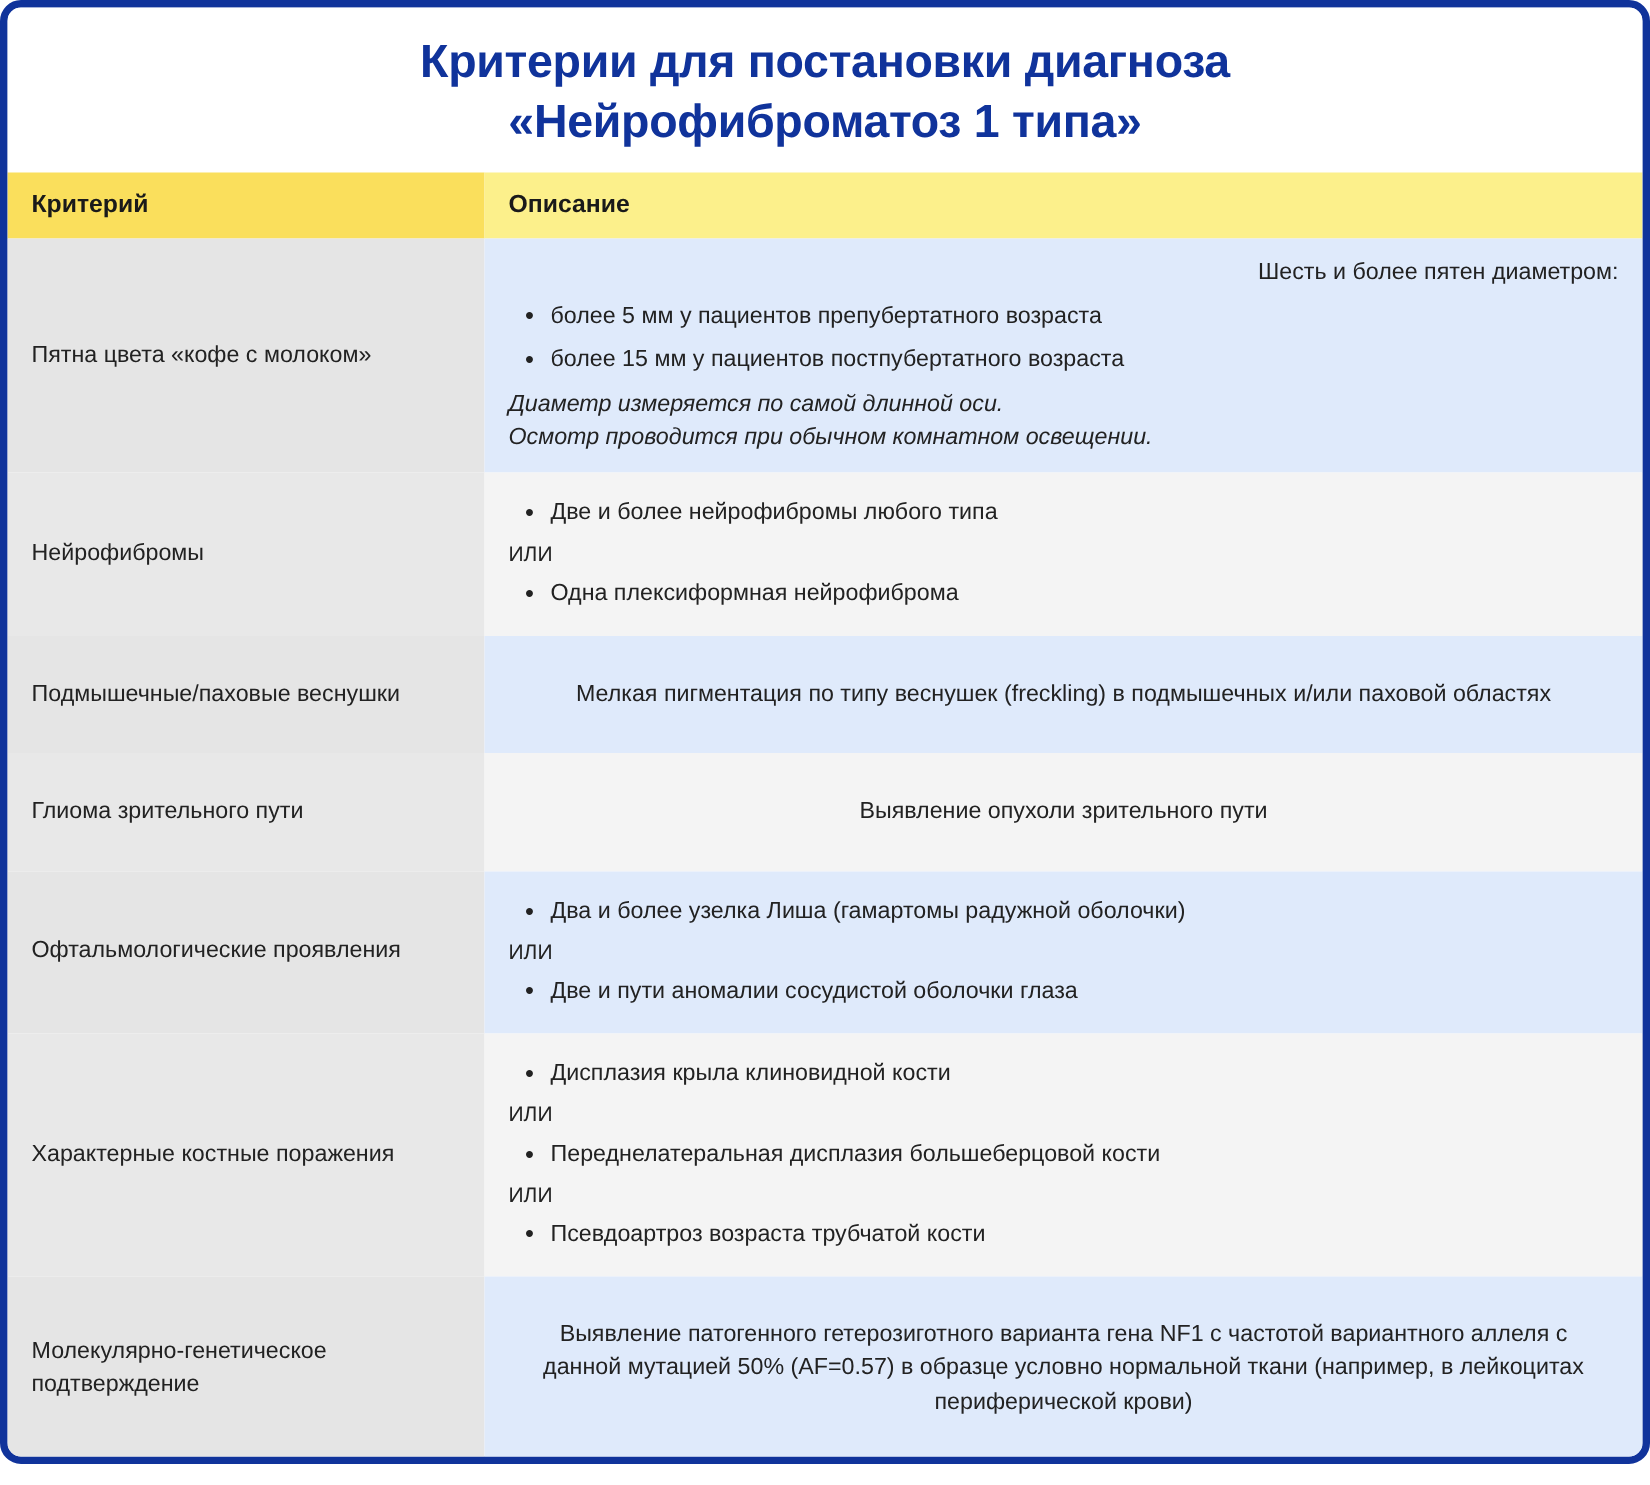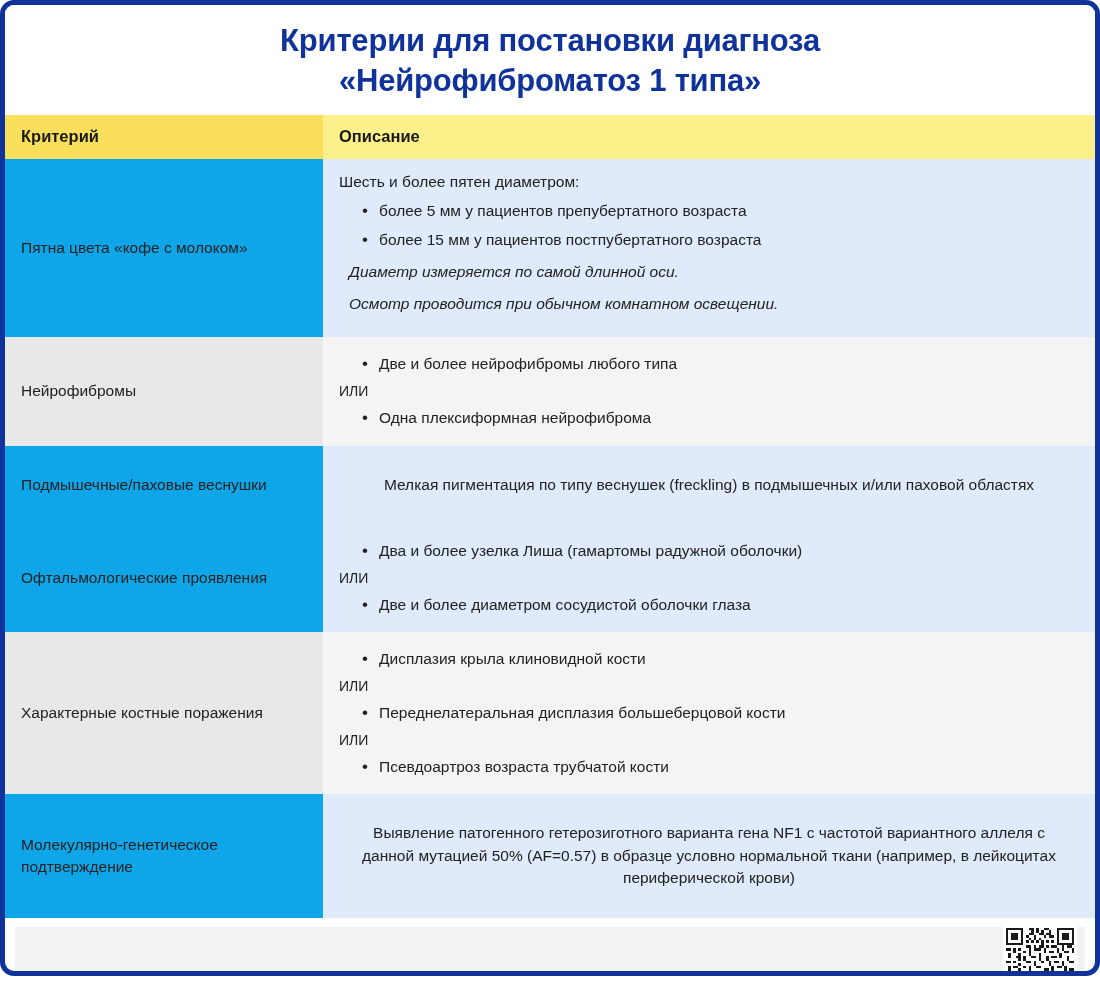--- a/index.html
+++ b/index.html
@@ -56,39 +56,39 @@
     vertical-align: middle;
     font-size: 15.5px;
     color: #222222;
     padding: 12px 16px;
     line-height: 1.45;
   }
   td.k { padding-left: 16px; font-size: 15.5px; }
   td.v { padding-left: 18px; padding-right: 22px; }
 
   
-  tr.r-blue td.k { background: #0ea5e9; margin-top: 43px; }
+  tr.r-blue td.k { background: #e5e5e5; margin-top: 43px; }
   tr.r-blue td.v { background: #dfeafb; }
   tr.r-grey td.k { background: #e8e8e8; }
   tr.r-grey td.v { background: #f4f4f4; }
 
-  .lead { margin: 0 0 7px 0; }
+  .lead { margin: 0 0 7px 0; text-align: right; }
   ul.bl { margin: 4px 0 4px 0; padding-left: 26px; list-style: none; }
-  ul.bl li { position: relative; margin: 0 0 6px 12px; padding-left: 2px; }
+  ul.bl li { position: relative; margin: 0 0 6px 0; padding-left: 2px; }
   ul.bl li:last-child { margin-bottom: 0; }
   ul.bl li:before {
     content: "\2022";
     position: absolute;
     left: -15px;
     top: -1px;
     font-size: 17px;
     color: #222;
   }
   .orword { margin: 5px 0 6px 0; font-size: 14px; color: #222; }
-  .note { font-style: italic; margin: 10px; line-height: 1.42; }
+  .note { font-style: italic; margin: 0; line-height: 1.42; }
   .note-wrap { margin-top: 8px; }
   .plain { margin: 16px; text-align: center; }
 
   
   #footer {
     position: relative;
     background: #f2f2f2;
     margin: 9px 10px 10px 10px;
     padding: 17px 120px 17px 16px;
     min-height: 70px;
@@ -161,30 +161,36 @@
         </td>
       </tr>
 
       <tr class="r-blue">
         <td class="k">Подмышечные/паховые веснушки</td>
         <td class="v">
           <p class="plain">Мелкая пигментация по типу веснушек (freckling) в подмышечных и/или паховой областях</p>
         </td>
       </tr>
 
+      <tr class="r-grey">
+        <td class="k">Глиома зрительного пути</td>
+        <td class="v">
+          <p class="plain">Выявление опухоли зрительного пути</p>
+        </td>
+      </tr>
 
       <tr class="r-blue">
         <td class="k">Офтальмологические проявления</td>
         <td class="v">
           <ul class="bl">
             <li>Два и более узелка Лиша (гамартомы радужной оболочки)</li>
           </ul>
           <div class="orword">ИЛИ</div>
           <ul class="bl">
-            <li>Две и более диаметром сосудистой оболочки глаза</li>
+            <li>Две и пути аномалии сосудистой оболочки глаза</li>
           </ul>
         </td>
       </tr>
 
       <tr class="r-grey">
         <td class="k">Характерные костные поражения</td>
         <td class="v">
           <ul class="bl">
             <li>Дисплазия крыла клиновидной кости</li>
           </ul>

